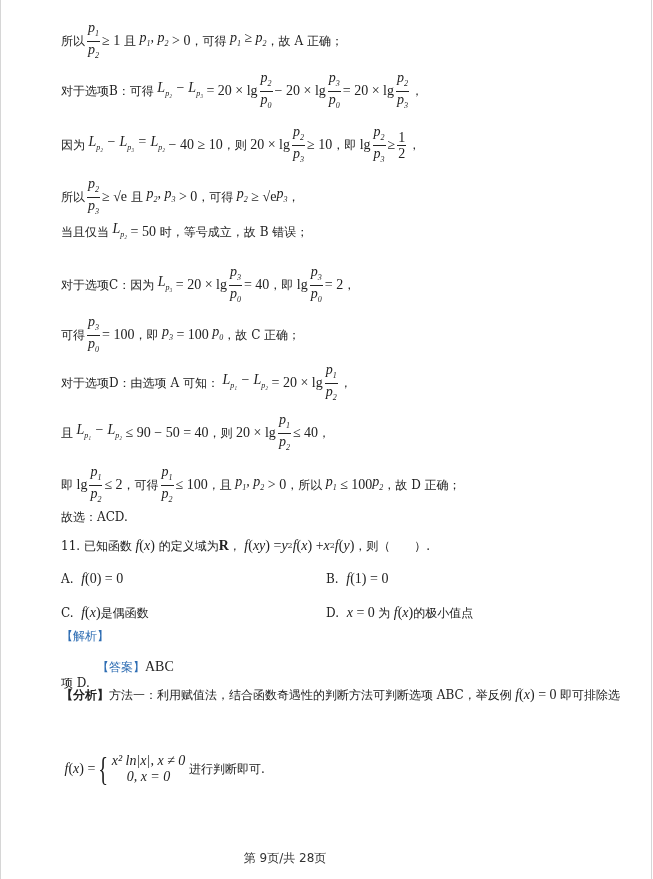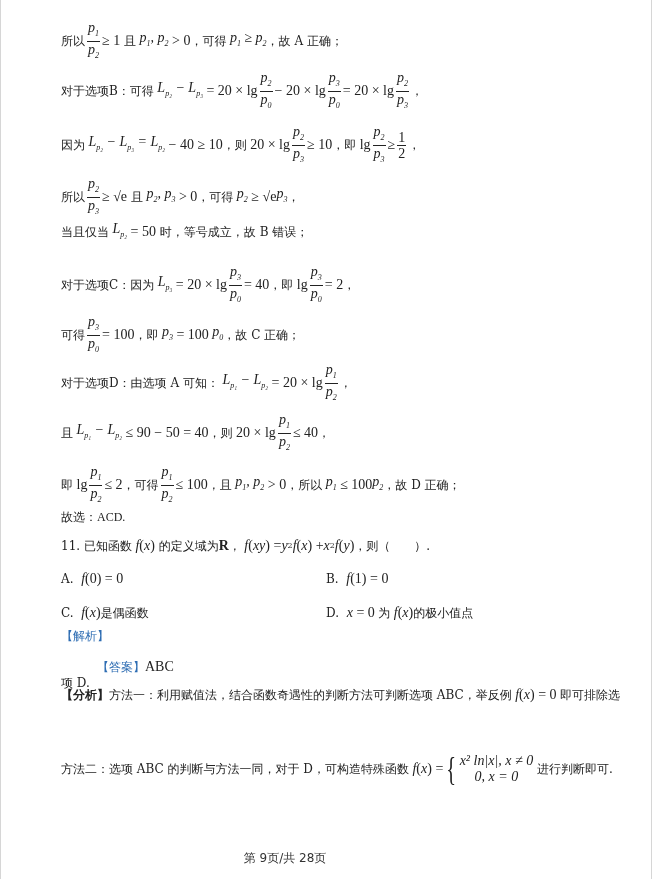--- a/index.html
+++ b/index.html
@@ -186,21 +186,21 @@
   <span>，且</span>
   <span class="m">&nbsp;p<sub>1</sub>, p<sub>2</sub></span>
     <span class="n">&nbsp;&gt; 0</span>
   <span>，所以</span>
   <span class="m">&nbsp;p<sub>1</sub></span>
     <span class="n">&nbsp;≤ 100</span>
     <span class="m">p<sub>2</sub></span>
   <span>，故 D 正确；</span>
 </div>
 
-<div class="line" style="top:510px;font-family:Liberation Serif, serif;">
+<div class="line" style="top:510px;">
   <span>故选：ACD.</span>
 </div>
 
 <div class="line" style="top:539px;">
   <span>11.</span>&nbsp;
   <span>已知函数</span>
   <span class="m">&nbsp;f</span><span class="n">(</span><span class="m">x</span><span class="n">)</span>&nbsp;
   <span>的定义域为</span>
   <span class="n" style="font-weight:bold;">R</span>
   <span>，</span>
@@ -242,21 +242,20 @@
   <span class="m">&nbsp;f</span>
     <span class="n">(</span>
     <span class="m">x</span>
     <span class="n">) = 0&nbsp;</span>
   <span>即可排除选</span>
 </div>
 <div class="line" style="top:676px;justify-content:center;">
   <span>项 D.</span>
 </div>
 <div class="line" style="top:752px;">
-  <span>方法二：选项 ABC 的判断与方法一同，对于 D，可构造特殊函数</span>
   <span class="m">&nbsp;f</span><span class="n">(</span><span class="m">x</span><span class="n">) = </span>
   <span class="cases">
     <span class="brace">{</span>
     <span class="case-rows">
       <span class="m">x² ln|x|, x ≠ 0</span>
       <span class="m">0, x = 0</span>
     </span>
   </span>&nbsp;
   <span>进行判断即可.</span>
 </div>

